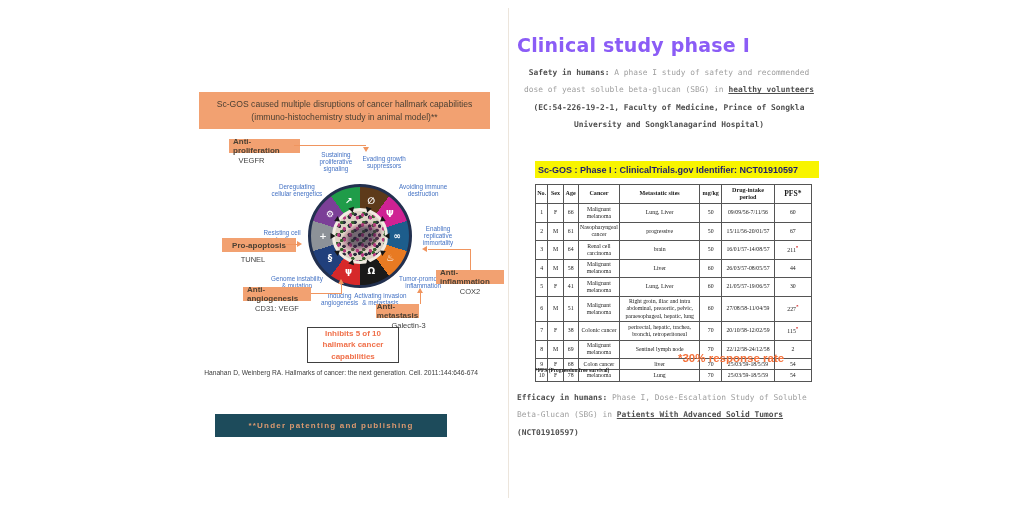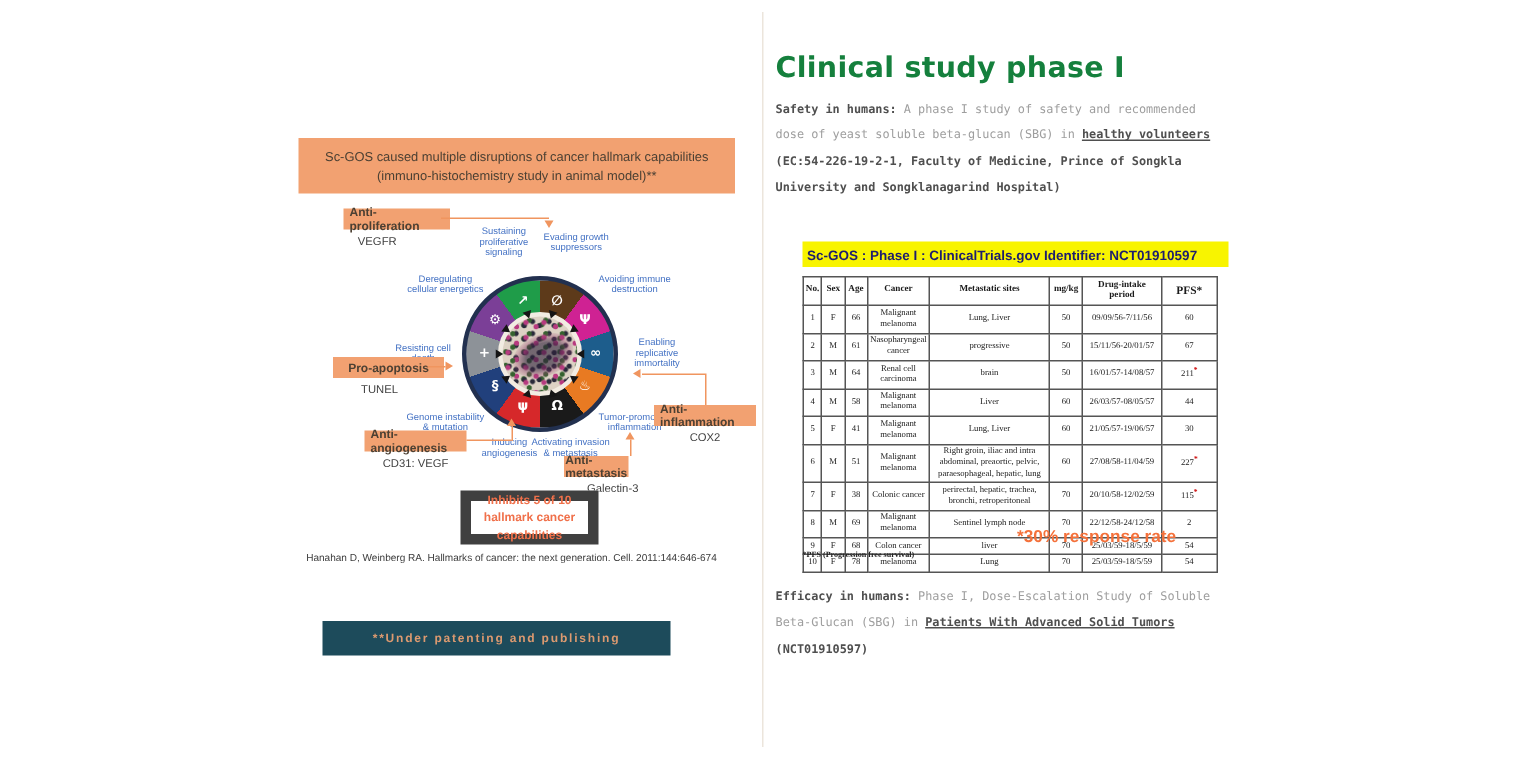--- a/index.html
+++ b/index.html
@@ -36,37 +36,37 @@
   .chip{position:absolute;background:#f2a171;color:#4c4033;font-size:8px;font-weight:bold;
         display:flex;align-items:center;justify-content:center;height:14px;padding:0 4px;box-sizing:border-box;}
   .chip-sub{position:absolute;font-size:7.5px;color:#3f3f3f;text-align:center;}
 
   .connector{position:absolute;background:#f0955f;}
   .arr-down{position:absolute;width:0;height:0;border-left:3px solid transparent;border-right:3px solid transparent;border-top:5px solid #f0955f;}
   .arr-up{position:absolute;width:0;height:0;border-left:3px solid transparent;border-right:3px solid transparent;border-bottom:5px solid #f0955f;}
   .arr-left{position:absolute;width:0;height:0;border-top:3px solid transparent;border-bottom:3px solid transparent;border-right:5px solid #f0955f;}
   .arr-right{position:absolute;width:0;height:0;border-top:3px solid transparent;border-bottom:3px solid transparent;border-left:5px solid #f0955f;}
 
-  .inhibits{position:absolute;left:307px;top:327px;width:92px;height:36px;border:7px solid #404040;
+  .inhibits{position:absolute;left:307px;top:327px;width:92px;height:36px;border:1px solid #404040;
         background:#fff;color:#f0704a;font-size:8px;font-weight:bold;display:flex;align-items:center;
         justify-content:center;text-align:center;line-height:1.4;padding:0 6px;box-sizing:border-box;}
   .citation{position:absolute;left:183px;top:369px;width:316px;text-align:center;font-size:6.7px;color:#3c3c3c;}
   .footer-banner{position:absolute;left:215px;top:414px;width:232px;height:23px;background:#1d4b5b;
         color:#dd9a70;font-size:8px;letter-spacing:1.2px;display:flex;align-items:center;justify-content:center;font-weight:bold;}
 
   .divider{position:absolute;left:508px;top:8px;width:1px;height:490px;background:#ece5dc;}
 
   
-  .rp-title{position:absolute;left:517px;top:34px;font-size:19px;font-weight:bold;color:#15803d;
+  .rp-title{position:absolute;left:517px;top:34px;font-size:19px;font-weight:bold;color:#8b5cf6;
         font-family:"DejaVu Sans",sans-serif;letter-spacing:.2px;}
   .rp-para{position:absolute;width:304px;font-family:"DejaVu Sans Mono",monospace;font-size:7.9px;
         line-height:17.3px;color:#9e9e9e;}
   .rp-para .b{color:#4f4f4f;font-weight:bold;}
   .rp-para .bu{color:#4f4f4f;font-weight:bold;text-decoration:underline;}
-  #safety-para{left:517px;top:64px;}
+  #safety-para{left:517px;top:64px;text-align:center;}
   #efficacy-para{left:517px;top:389px;}
 
   .fig-header{position:absolute;left:535px;top:161px;width:284px;height:17px;background:#f8f400;
         color:#1d1d6e;font-size:9px;font-weight:bold;display:flex;align-items:center;padding-left:3px;
         box-sizing:border-box;font-family:"Liberation Sans",sans-serif;}
   .trial-table{position:absolute;left:535px;top:184px;width:277px;border-collapse:collapse;
         font-family:"Liberation Serif",serif;color:#1a1a1a;}
   .trial-table th,.trial-table td{border:0.7px solid #555;text-align:center;padding:1.5px 1px;
         font-size:5.8px;line-height:1.25;}
   .trial-table th{font-weight:bold;font-size:6.1px;}

